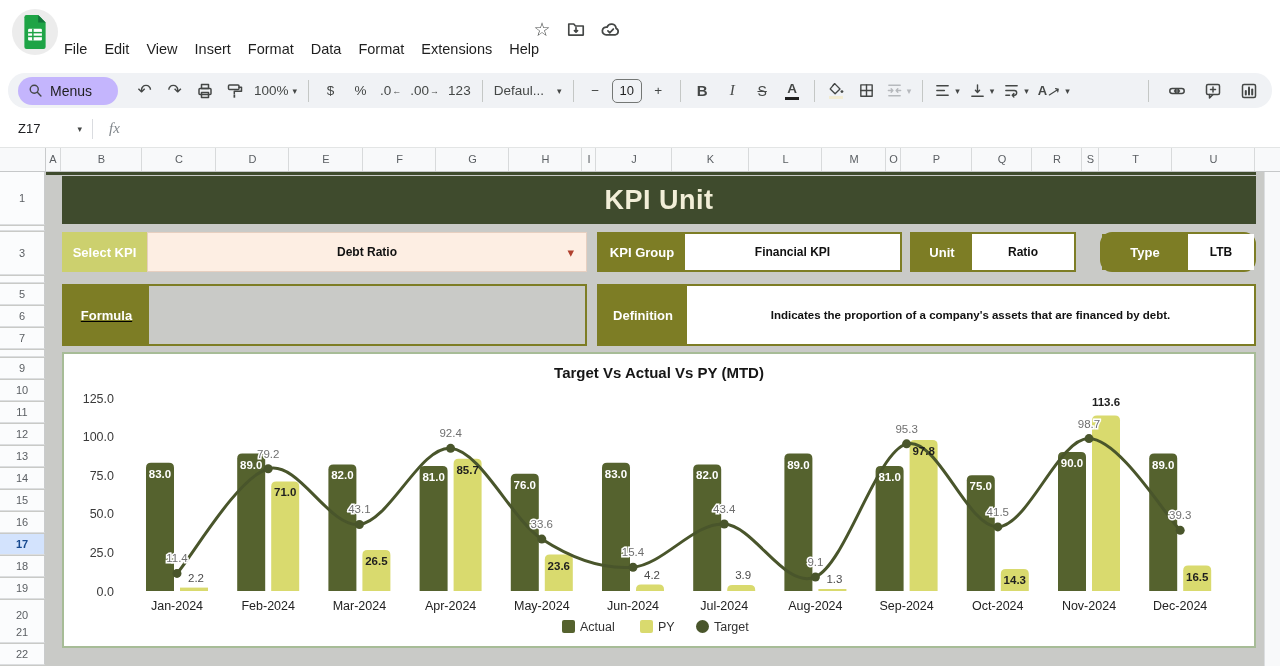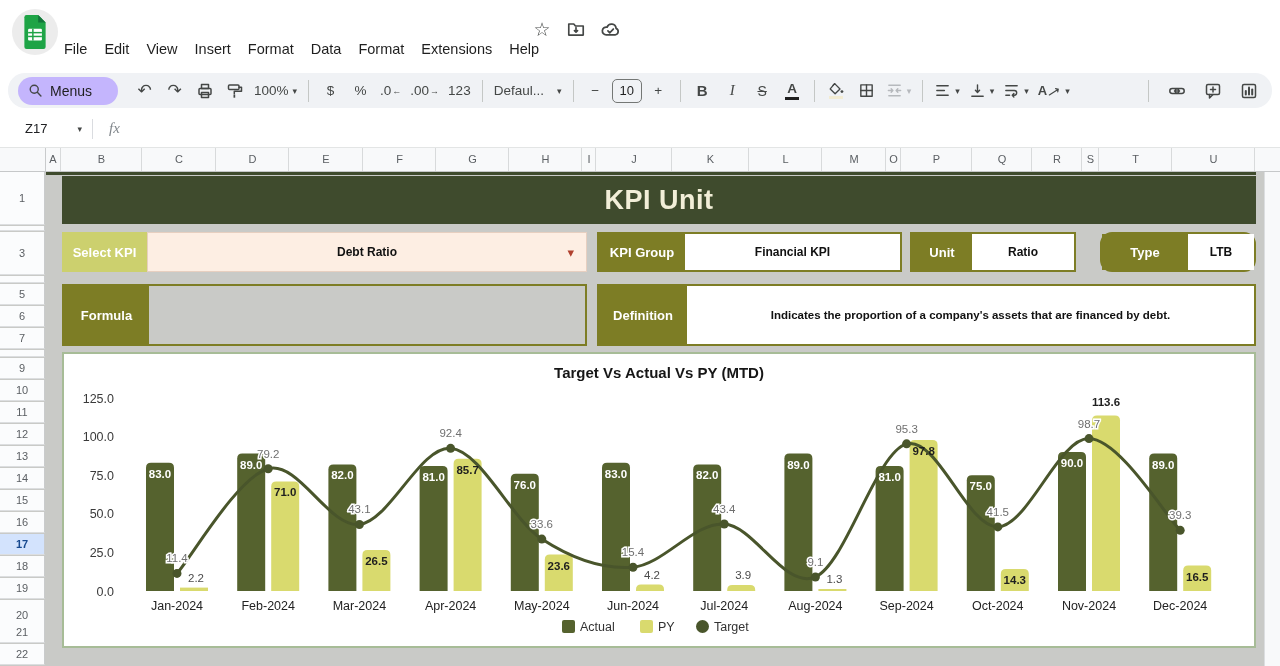--- a/index.html
+++ b/index.html
@@ -33,21 +33,21 @@
   .a-color { display:flex; flex-direction:column; align-items:center; line-height:1; }
   .a-color .A { font-size:13.5px; font-weight:bold; }
   .a-color .bar { width:14px; height:3px; margin-top:1.5px; }
   .bar-dark { background:#1f1f1f; }
   .bar-pale { background:#f3ecd2; }
   .mini { font-size:9px; margin-left:1px; color:#444746; }
   .right-group { margin-left:auto; display:flex; align-items:center; gap:9px; }
 
   
   .fbar { position:absolute; left:0; top:110px; width:100%; height:38px; background:#fff; display:flex; align-items:center; border-bottom:1px solid #e3e5e5; }
-  .namebox { width:88px; padding-left:25px; font-size:13px; color:#202124; display:flex; align-items:center; justify-content:space-between; }
+  .namebox { width:88px; padding-left:18px; font-size:13px; color:#202124; display:flex; align-items:center; justify-content:space-between; }
   .fbar .caret { margin-right:6px; }
   .fdiv { width:1px; height:20px; background:#dadce0; margin:0 8px 0 4px; }
   .fx { font-style:italic; font-family:"Liberation Serif",serif; color:#80868b; font-size:15px; padding-left:8px; }
 
   
   .gridarea { position:absolute; left:0; top:148px; width:100%; height:518px; background:#c9cac7; }
   .headrow { position:absolute; left:0; top:0; width:100%; height:24px; background:#f8f9fa; border-bottom:1px solid #c6c8c9; }
   .corner { position:absolute; left:0; top:0; width:46px; height:24px; background:#f8f9fa; border-right:1px solid #c9cbcc; border-bottom:1px solid #c6c8c9; z-index:3; }
   #colheaders { position:absolute; left:46px; top:0; height:24px; z-index:2; }
   .colh { position:absolute; top:0; height:23px; line-height:23px; text-align:center; font-size:11px; color:#5a5e62; background:#f8f9fa; border-right:1px solid #d8dadb; }
@@ -65,21 +65,21 @@
   .dropdown .dd-arrow { position:absolute; right:12px; top:50%; transform:translateY(-50%); color:#b0402e; font-size:13px; }
   .pair { position:absolute; display:flex; border:2px solid #7d7d25; }
   .plabel { background:#7d7d25; color:#fff; font-weight:bold; font-size:13px; display:flex; align-items:center; justify-content:center; }
   .pvalue { background:#fff; color:#111; font-weight:bold; font-size:12px; display:flex; align-items:center; justify-content:center; text-align:center; padding:0 6px; }
   #w-kpigroup { left:551px; top:60px; width:305px; height:40px; }
   #w-kpigroup .plabel { width:86px; } #w-kpigroup .pvalue { flex:1; }
   #w-unit { left:864px; top:60px; width:166px; height:40px; }
   #w-unit .plabel { width:60px; } #w-unit .pvalue { flex:1; }
   #w-type { left:1054px; top:60px; width:156px; height:40px;border-radius:12px; }
   #w-type .plabel { width:86px; } #w-type .pvalue { flex:1; }
-  #w-formula { left:16px; top:112px; width:525px; height:62px; }
+  #w-formula { left:16px; top:112px; width:525px; height:62px;text-decoration:underline; }
   #w-formula .plabel { width:85px; } #w-formula .pvalue { flex:1; font-size:12.5px; }
   #w-definition { left:551px; top:112px; width:659px; height:62px; }
   #w-definition .plabel { width:88px; } #w-definition .pvalue { flex:1; font-size:11.5px; }
   .chartbox { position:absolute; left:16px; top:180px; width:1194px; height:296px; background:#fff; border:2px solid #a7bc97; }
   .chartbox svg { display:block; }
 </style>
 </head>
 <body>
 
 <div class="app">

